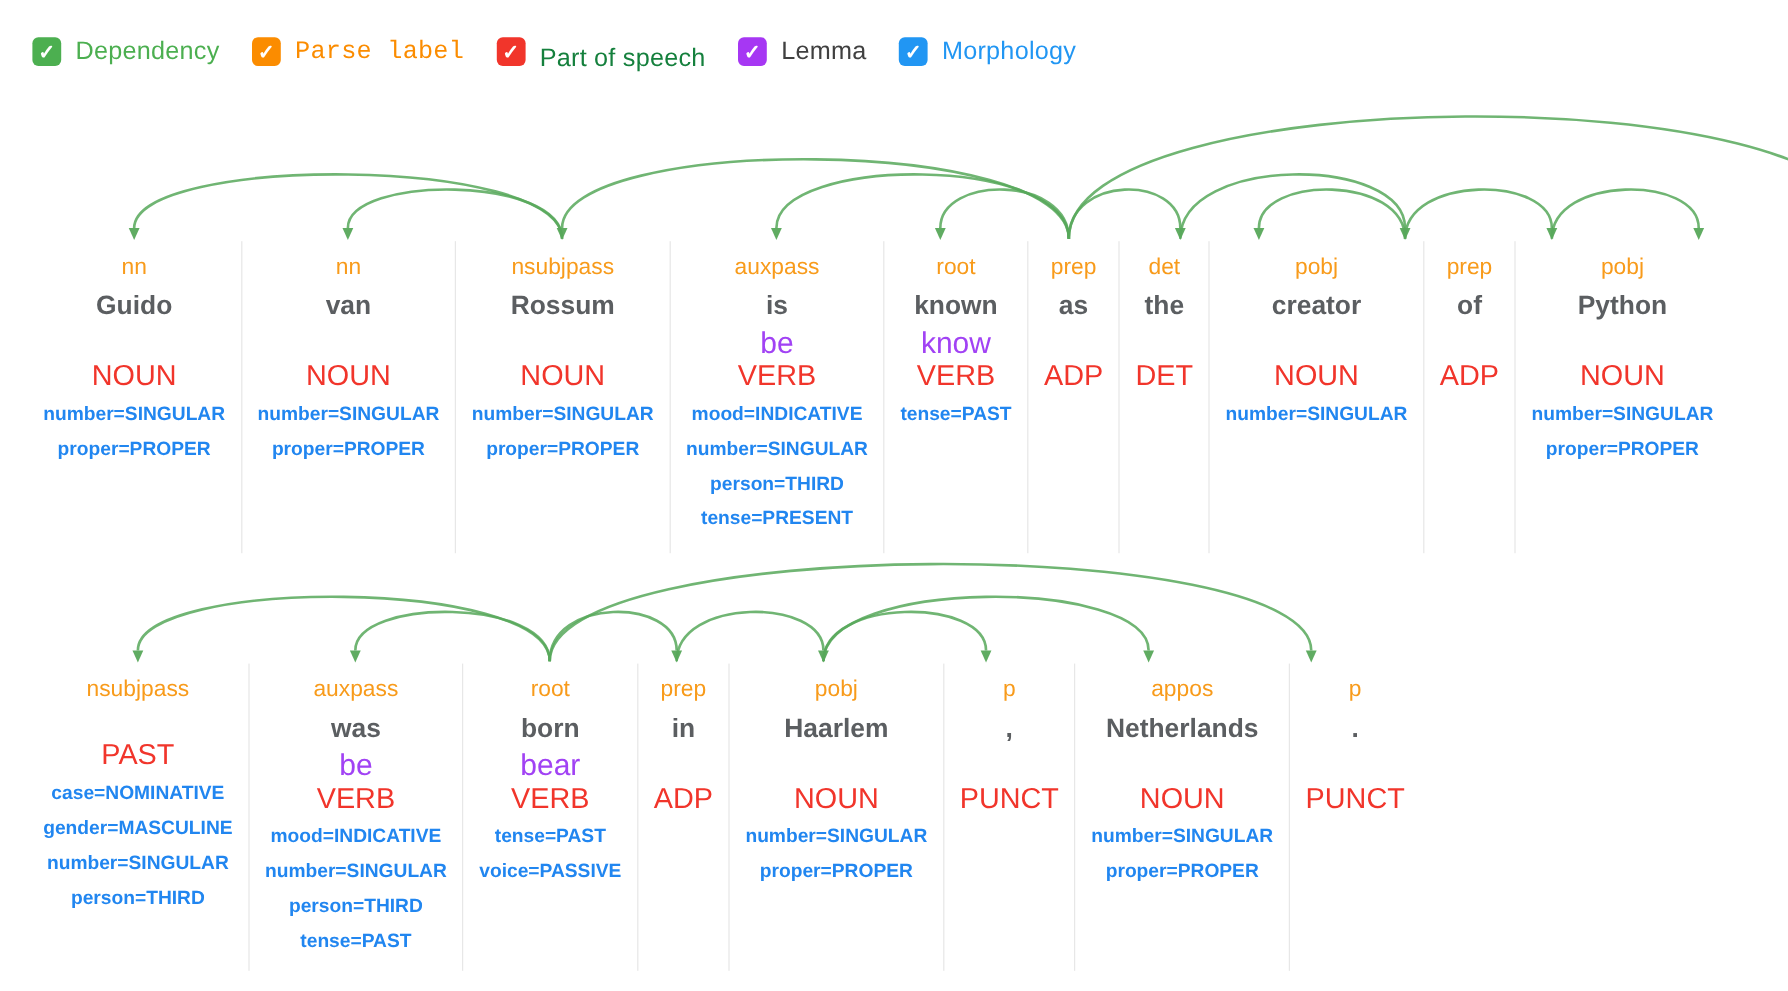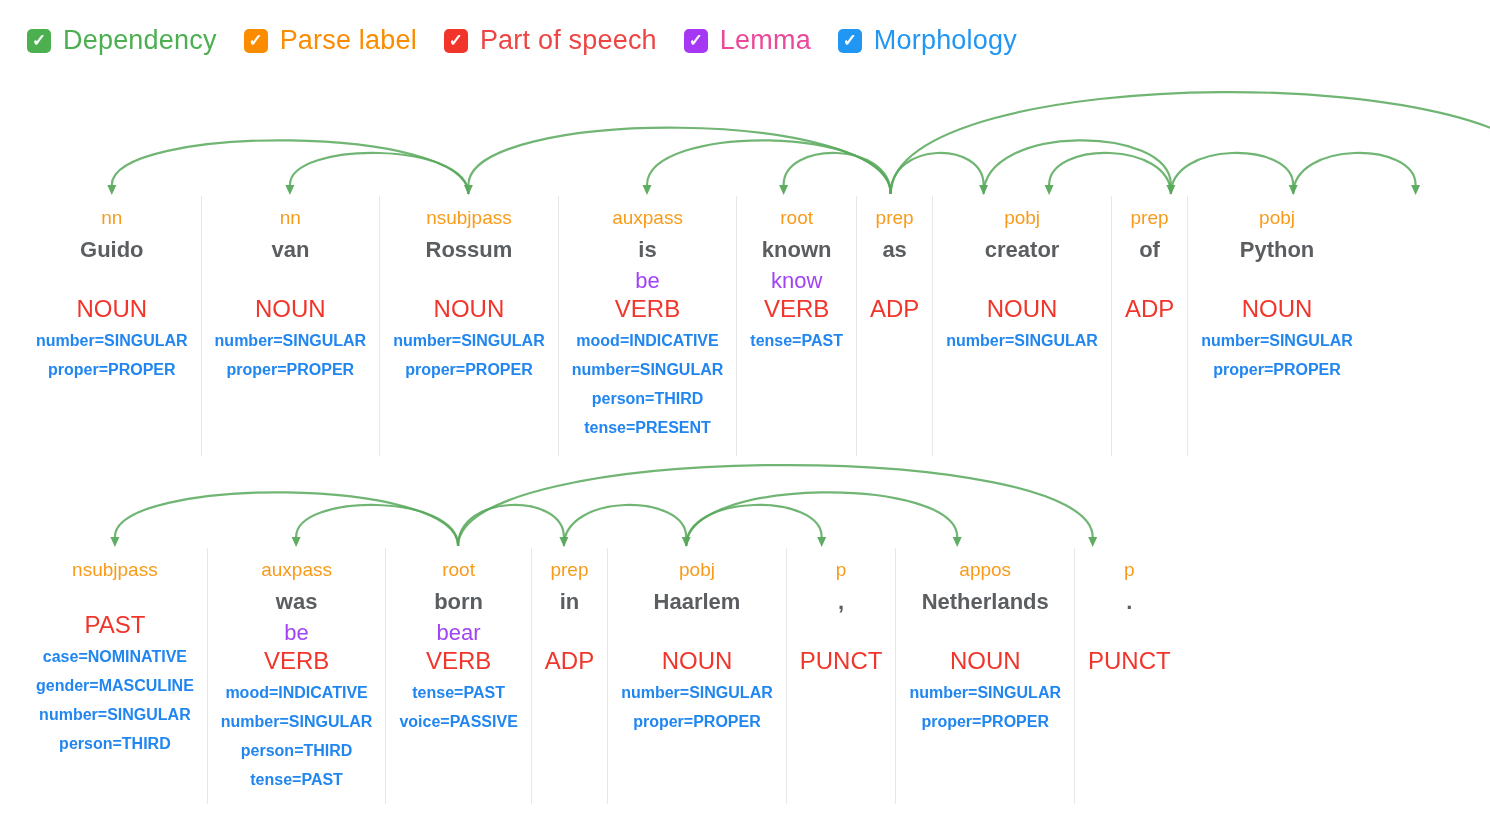--- a/index.html
+++ b/index.html
@@ -13,64 +13,64 @@
     display:flex;align-items:center;gap:27px;
     padding:25px 0 0 27px;
   }
   .toggle{display:flex;align-items:center;cursor:pointer;}
   .toggle .box{
     width:24px;height:24px;border-radius:5px;margin-right:12px;
     display:flex;align-items:center;justify-content:center;
     color:#fff;font-size:17px;font-weight:bold;line-height:1;
     flex:0 0 auto;
   }
-  .toggle .lbl{font-size:27px;letter-spacing:.2px;}
+  .toggle .lbl{font-size:21px;letter-spacing:.2px;}
   
   .sentence{position:relative;margin-left:23px;width:max-content;}
   #s1 .arcs{margin-top:30px;}
   #s2 .arcs{margin-top:2px;}
   .arcs{display:block;}
   .row{display:flex;align-items:stretch;}
   #s1 .row{min-height:260px;}
   #s2 .row{min-height:256px;}
   .token{
     padding:8px 13px 0 13px;
     min-width:34px;
     text-align:center;
     box-sizing:border-box;
   }
   .token + .token{border-left:1px solid var(--divider,#e7e7e7);}
   .t-label{font-size:19px;line-height:28px;color:var(--orange,#f89b1b);}
   .t-word {font-size:22px;line-height:36px;font-weight:bold;color:var(--word,#5b5e61);}
-  .t-lemma{font-size:22px;line-height:26px;min-height:26px;color:var(--purple,#a142f4);}
+  .t-lemma{font-size:25px;line-height:26px;min-height:26px;color:var(--purple,#a142f4);}
   .t-pos  {font-size:24px;line-height:29px;color:var(--red,#f1352b);}
   .t-morph{margin-top:3px;}
   .t-morph div{font-size:16px;line-height:29px;font-weight:bold;color:var(--blue,#2186f0);}
   .arc{fill:none;stroke:var(--green,#57a85a);stroke-width:2.2;opacity:.85;}
   .arrow{fill:var(--green,#57a85a);opacity:.95;}
 </style>
 </head>
 <body>
 
 <div class="toggles">
   <label class="toggle">
     <span class="box" style="background: rgb(76, 175, 80);">✓</span>
     <span class="lbl" style="color: rgb(76, 175, 80);">Dependency</span>
   </label>
   <label class="toggle">
     <span class="box" style="background: rgb(251, 140, 0);">✓</span>
-    <span class="lbl" style="color: rgb(251, 140, 0);">Parse label</span>
+    <span class="lbl" style="color: rgb(251, 140, 0); font-family: Liberation Mono, monospace;">Parse label</span>
   </label>
   <label class="toggle">
     <span class="box" style="background: rgb(241, 53, 43);">✓</span>
-    <span class="lbl" style="color: #ef4444;">Part of speech</span>
+    <span class="lbl" style="color: #15803d; margin-top: 12px;">Part of speech</span>
   </label>
   <label class="toggle">
     <span class="box" style="background: rgb(166, 55, 243);">✓</span>
-    <span class="lbl" style="color: #ec4899;">Lemma</span>
+    <span class="lbl" style="color: #404040;">Lemma</span>
   </label>
   <label class="toggle">
     <span class="box" style="background: rgb(33, 150, 243);">✓</span>
     <span class="lbl" style="color: rgb(33, 150, 243);">Morphology</span>
   </label>
 </div>
 
 <section class="sentence" id="s1">
   <svg class="arcs" height="110" width="1575" viewBox="0 0 1575 110">
       <path class="arc" d="M 445.4 108 C 445.4 38.0, 88.8 38.0, 88.8 99"></path>
@@ -149,20 +149,27 @@
         </div>
   </div>
       <div class="token">
     <div class="t-label">prep</div>
     <div class="t-word">as</div>
     <div class="t-lemma"></div>
     <div class="t-pos">ADP</div>
     <div class="t-morph"></div>
   </div>
       <div class="token">
+    <div class="t-label">det</div>
+    <div class="t-word">the</div>
+    <div class="t-lemma"></div>
+    <div class="t-pos">DET</div>
+    <div class="t-morph"></div>
+  </div>
+      <div class="token">
     <div class="t-label">pobj</div>
     <div class="t-word">creator</div>
     <div class="t-lemma"></div>
     <div class="t-pos">NOUN</div>
     <div class="t-morph">
           <div>number=SINGULAR</div>
         </div>
   </div>
       <div class="token">
     <div class="t-label">prep</div>

